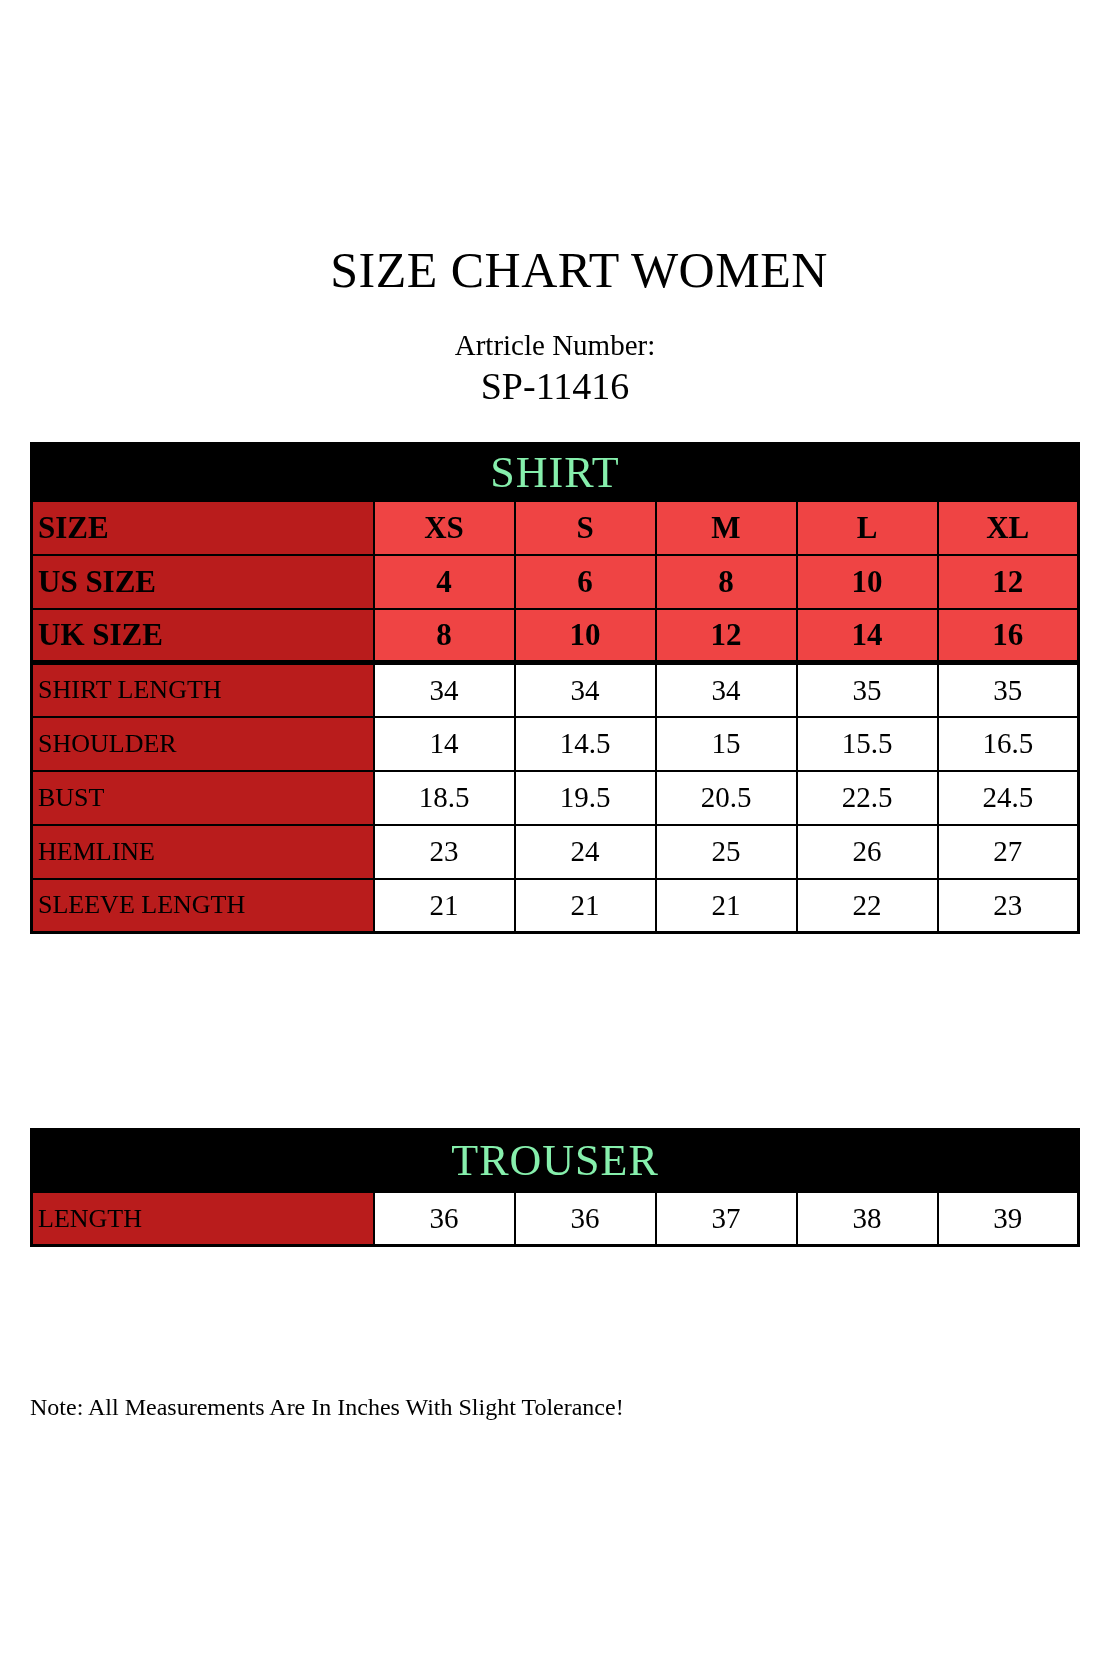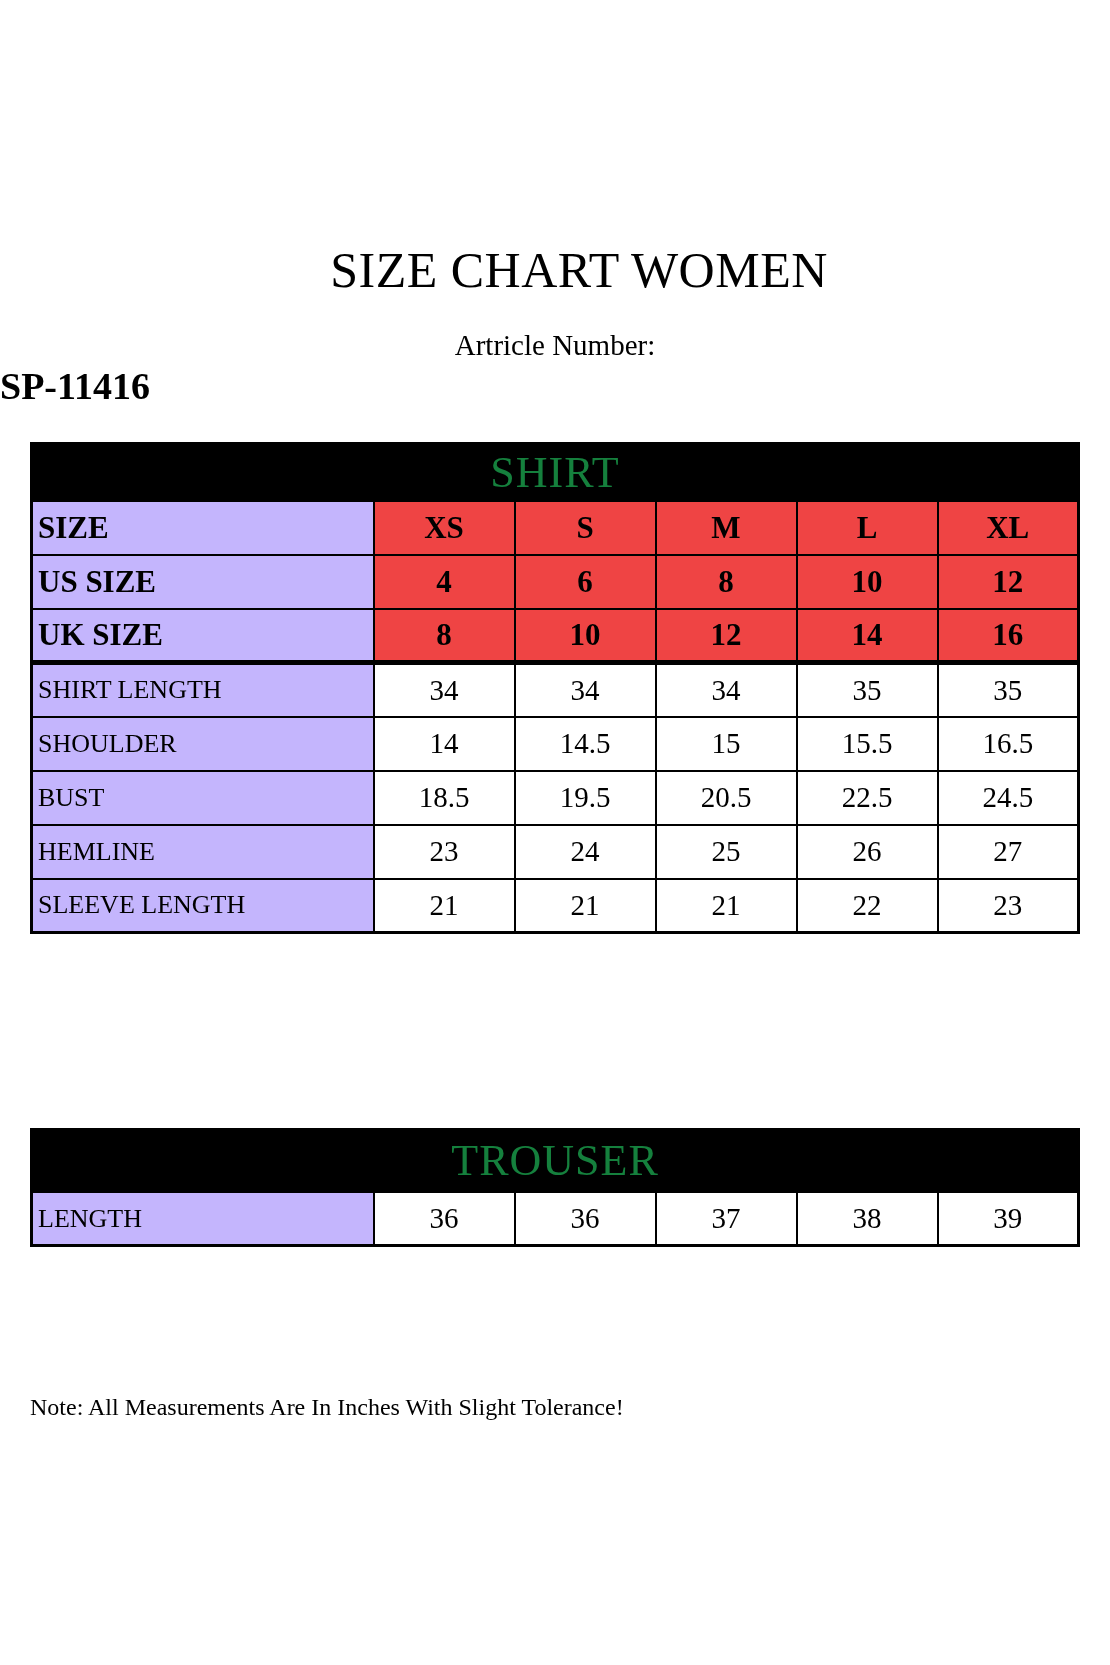--- a/index.html
+++ b/index.html
@@ -27,38 +27,38 @@
   .article-label {
     position: absolute;
     top: 328px; left: 0; width: 100%;
     text-align: center;
     font-size: 29px;
     line-height: 34px;
   }
   .article-number {
     position: absolute;
     top: 364px; left: 0; width: 100%;
-    text-align: left;
+    text-align: center;
     font-size: 38px;
-    font-weight: 700;
+    font-weight: 400;
     line-height: 44px;
   }
   table.size-table {
     position: absolute;
     left: 30px;
     width: 1047px;
     table-layout: fixed;
     border-collapse: collapse;
     border: 3px solid #000000;
   }
   table.size-table.shirt { top: 442px; }
   table.size-table.trouser { top: 1128px; }
   th.banner {
     background: #000000;
-    color: #15803d;
+    color: #86efac;
     font-weight: 400;
     font-size: 44px;
     letter-spacing: 1px;
     text-align: center;
     height: 57px;
     border: 3px solid #000000;
   }
   table.size-table.trouser th.banner { height: 62px; }
   td {
     border: 2px solid #000000;
@@ -66,21 +66,21 @@
     background: #ffffff;
     text-align: center;
     vertical-align: middle;
     font-size: 29px;
     overflow: hidden;
     white-space: nowrap;
   }
   td.label {
     text-align: left;
     padding-left: 5px;
-    background: #c4b5fd;
+    background: #b91c1c;
     font-size: 26px;
   }
   td.label.bold { font-weight: 700; font-size: 31px; }
   td.val.boldval { font-weight: 700; font-size: 31px; }
   td.val.gray { background: #ef4444; }
   tr.thick td { border-bottom-width: 5px; }
   .note {
     position: absolute;
     top: 1392px; left: 30px;
     font-size: 24px;

